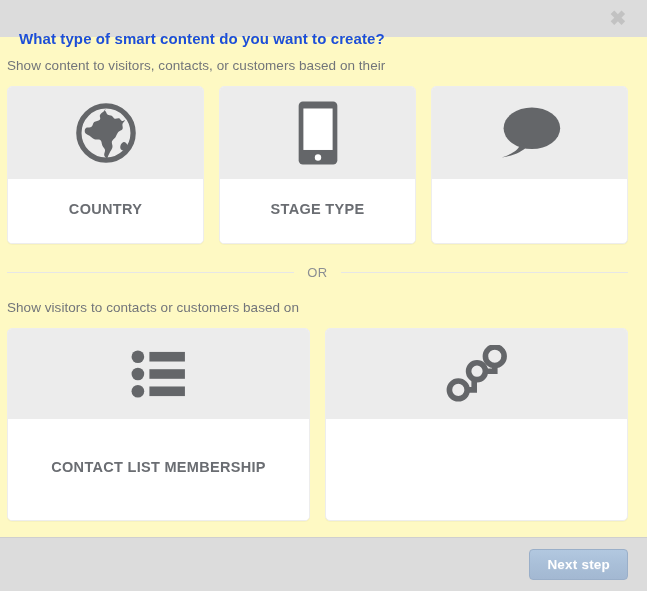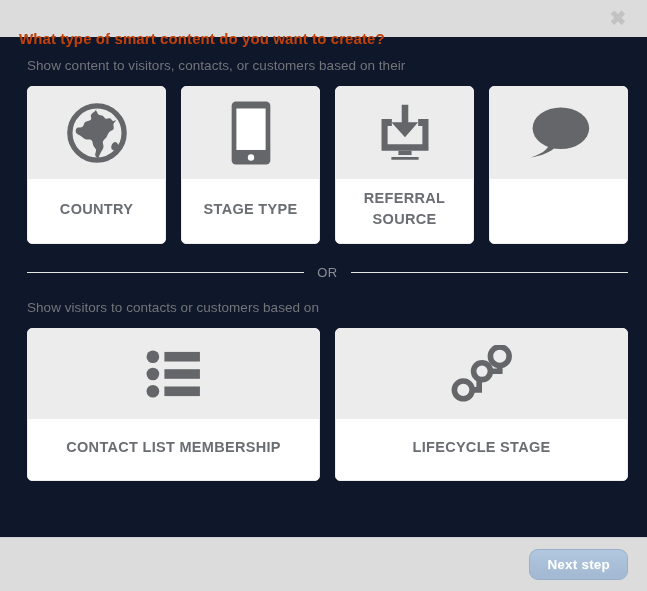--- a/index.html
+++ b/index.html
@@ -33,21 +33,21 @@
     background: #dcdcdc;
     display: flex;
     align-items: center;
     padding: 0 14px 0 19px;
     position: relative;
   }
 
   .modal-title {
     font-size: 15px;
     font-weight: bold;
-    color: #c2410c;
+    color: #1d4ed8;
     letter-spacing: 0.1px;
     line-height: 1;
     flex: 1 1 auto;
     margin-top: 40px;
   }
 
   .close-icon {
     width: 22px;
     height: 22px;
     display: flex;
@@ -59,22 +59,22 @@
     line-height: 1;
     cursor: pointer;
     user-select: none;
     margin-right: 4px;
     margin-top: -1px;
   }
 
   
   .modal-body {
     flex: 1 1 auto;
-    background: #0f172a;
-    padding: 20px 19px 0 27px;
+    background: #fef9c3;
+    padding: 20px 19px 0 7px;
     overflow: hidden;
   }
 
   .section-label {
     font-size: 13.5px;
     color: #72757a;
     line-height: 18px;
     margin-bottom: 11px;
     letter-spacing: 0.05px;
   }
@@ -97,21 +97,21 @@
     box-shadow: 0 1px 1px rgba(0,0,0,0.03);
   }
 
   .card-row-primary .card {
     flex: 1 1 0;
     height: 158px;
   }
 
   .card-row-secondary .card {
     flex: 1 1 0;
-    height: 153px;
+    height: 193px;
   }
 
   .card-icon-area {
     background: #ececec;
     flex: 1 1 auto;
     display: flex;
     align-items: center;
     justify-content: center;
   }
 
@@ -166,21 +166,21 @@
     border-top: 1px solid #cfcfcf;
     display: flex;
     align-items: center;
     justify-content: flex-end;
     padding: 0 19px;
   }
 
   .next-button {
     background: linear-gradient(to bottom, #b2c8e0 0%, #a9bfd8 50%, #a3b8d2 100%);
     border: 1px solid #9aafc9;
-    border-radius: 9px;
+    border-radius: 4px;
     color: #ffffff;
     font-size: 13.5px;
     font-weight: bold;
     padding: 0 17px;
     height: 31px;
     line-height: 29px;
     min-width: 95px;
     text-align: center;
     cursor: default;
     letter-spacing: 0.2px;
@@ -228,38 +228,20 @@
               <rect x="6.5" y="9" width="31" height="44" fill="#ffffff"></rect>
               <circle cx="22" cy="61" r="3.4" fill="#ffffff"></circle>
             </svg>
           </span>
         </div>
         <div class="card-label-area">
           <div class="card-label">STAGE TYPE</div>
         </div>
       </div>
 
-      <div class="card">
-        <div class="card-icon-area">
-          <span>
-            <svg width="62" height="62" viewBox="0 0 66 66">
-
-              <path fill="#646669" d="M8 18h11v7.5H14.5V45h37V25.5H47V18h11v34H8z"></path>
-
-              <path fill="#646669" d="M26 52h14v4.5H26z"></path>
-              <path fill="#646669" d="M18.5 58.5h29v3h-29z"></path>
-
-              <path fill="#646669" d="M29.5 3h7v18.5h10.5L33 37.5 18.5 21.5H29.5z"></path>
-            </svg>
-          </span>
-        </div>
-        <div class="card-label-area">
-          <div class="card-label">REFERRAL SOURCE</div>
-        </div>
-      </div>
 
       <div class="card">
         <div class="card-icon-area">
           <span>
             <svg width="66" height="56" viewBox="0 0 70 58">
               <ellipse cx="37" cy="24" rx="30" ry="22" fill="#646669"></ellipse>
               <path fill="#646669" d="M24 38c2 6-4 12-19 17 12-2 22-6 27-12z"></path>
             </svg>
           </span>
         </div>
@@ -299,23 +281,20 @@
         <div class="card-icon-area">
           <span>
             <svg width="62" height="58" viewBox="0 0 66 62">
               <path fill="none" stroke="#646669" stroke-width="6" d="M13 48H30V28h22V13"></path>
               <circle cx="13" cy="48" r="9.5" fill="#ececec" stroke="#646669" stroke-width="6"></circle>
               <circle cx="33" cy="28" r="9" fill="#ececec" stroke="#646669" stroke-width="6"></circle>
               <circle cx="52" cy="12" r="10" fill="#ececec" stroke="#646669" stroke-width="6"></circle>
             </svg>
           </span>
         </div>
-        <div class="card-label-area">
-          <div class="card-label">LIFECYCLE STAGE</div>
-        </div>
       </div>
 
     </div>
 
   </div>
 
   <div class="modal-footer">
     <div class="next-button">Next step</div>
   </div>
 

